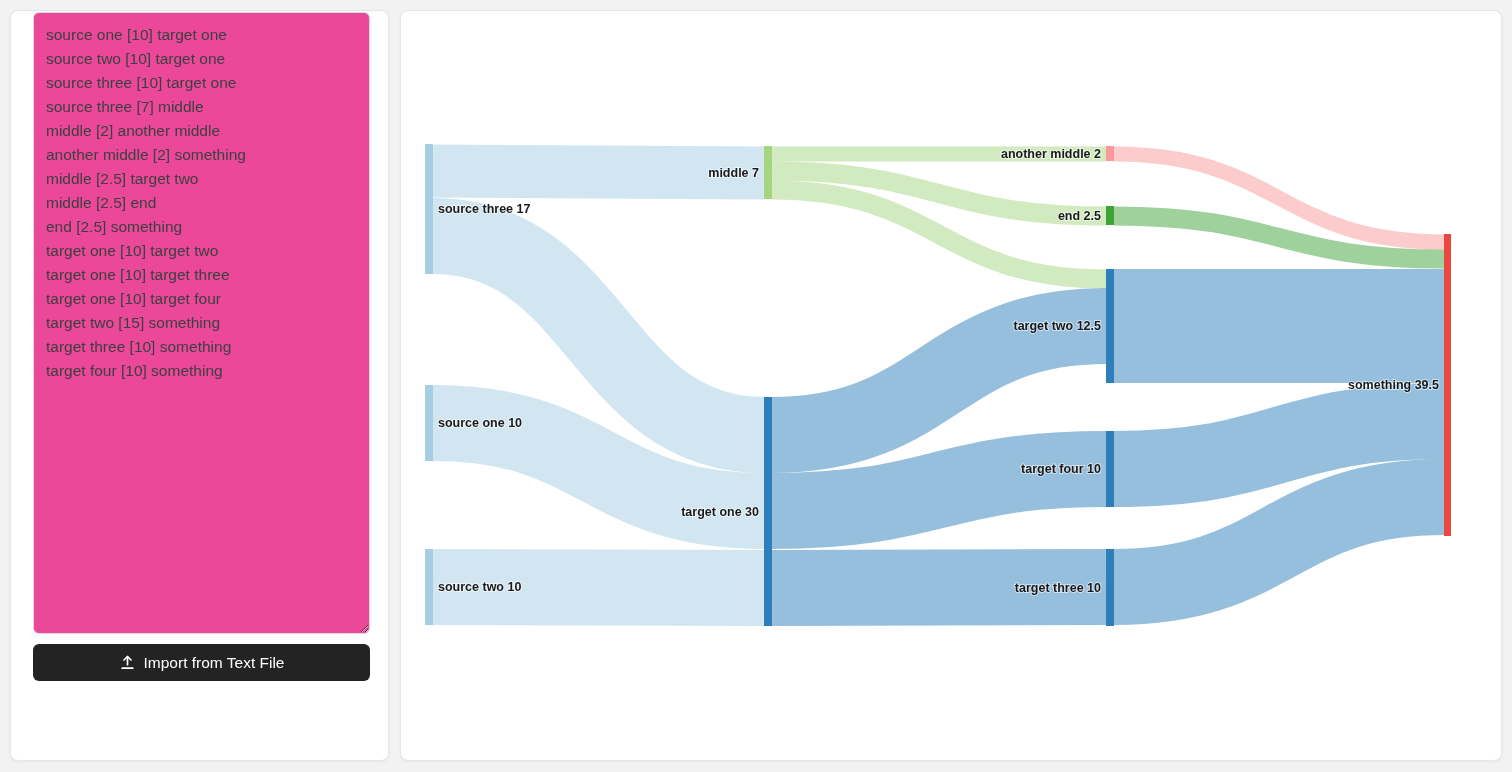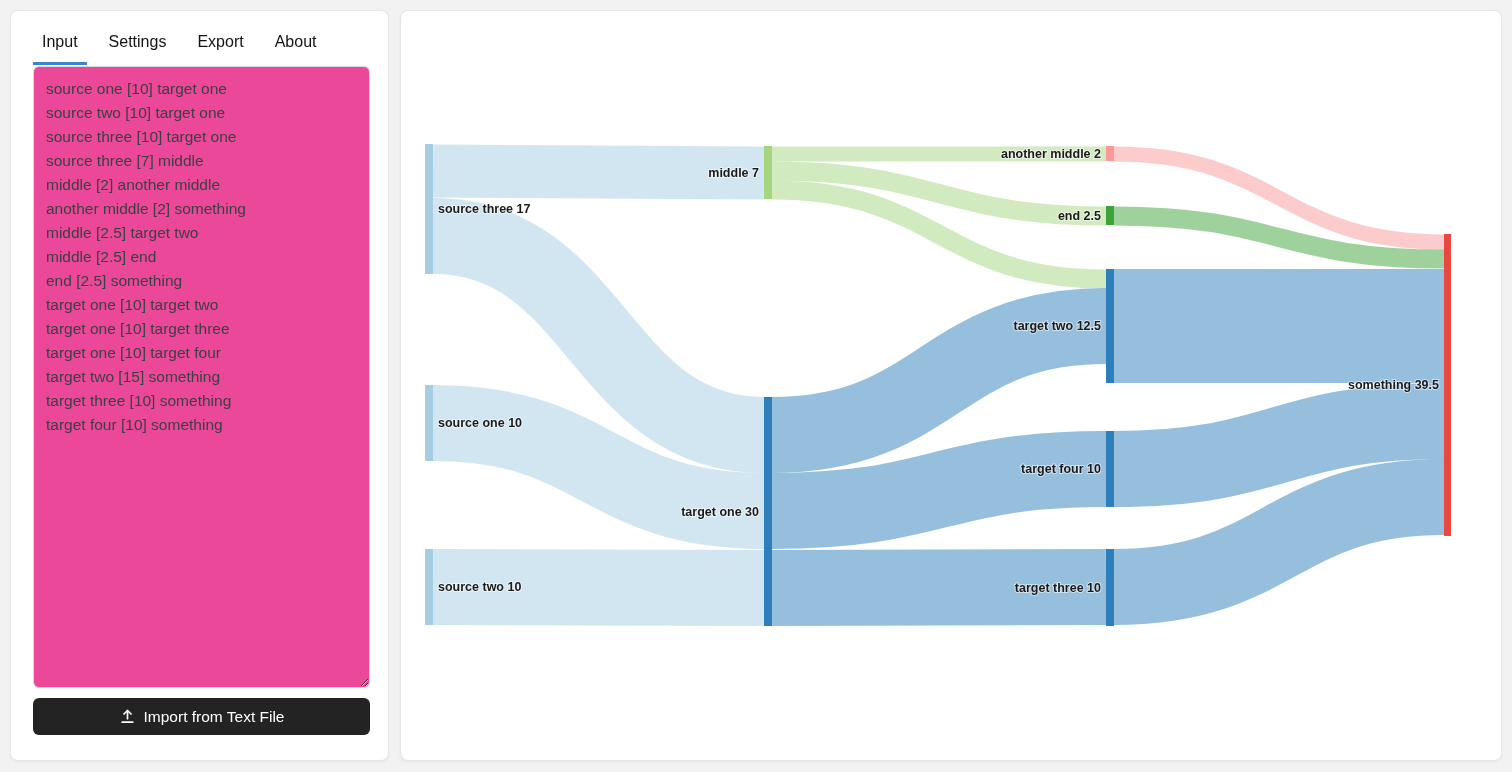--- a/index.html
+++ b/index.html
@@ -79,26 +79,20 @@
     paint-order: stroke;
     stroke: rgba(255,255,255,0.55);
     stroke-width: 2px;
   }
 </style>
 </head>
 <body>
 
 <div id="left-card" class="card">
 
-  <div class="tabs">
-    <div class="tab active">Input</div>
-    <div class="tab">Settings</div>
-    <div class="tab">Export</div>
-    <div class="tab">About</div>
-  </div>
 
   <textarea class="flow-textarea" spellcheck="false" style="">source one [10] target one
 source two [10] target one
 source three [10] target one
 source three [7] middle
 middle [2] another middle
 another middle [2] something
 middle [2.5] target two
 middle [2.5] end
 end [2.5] something

